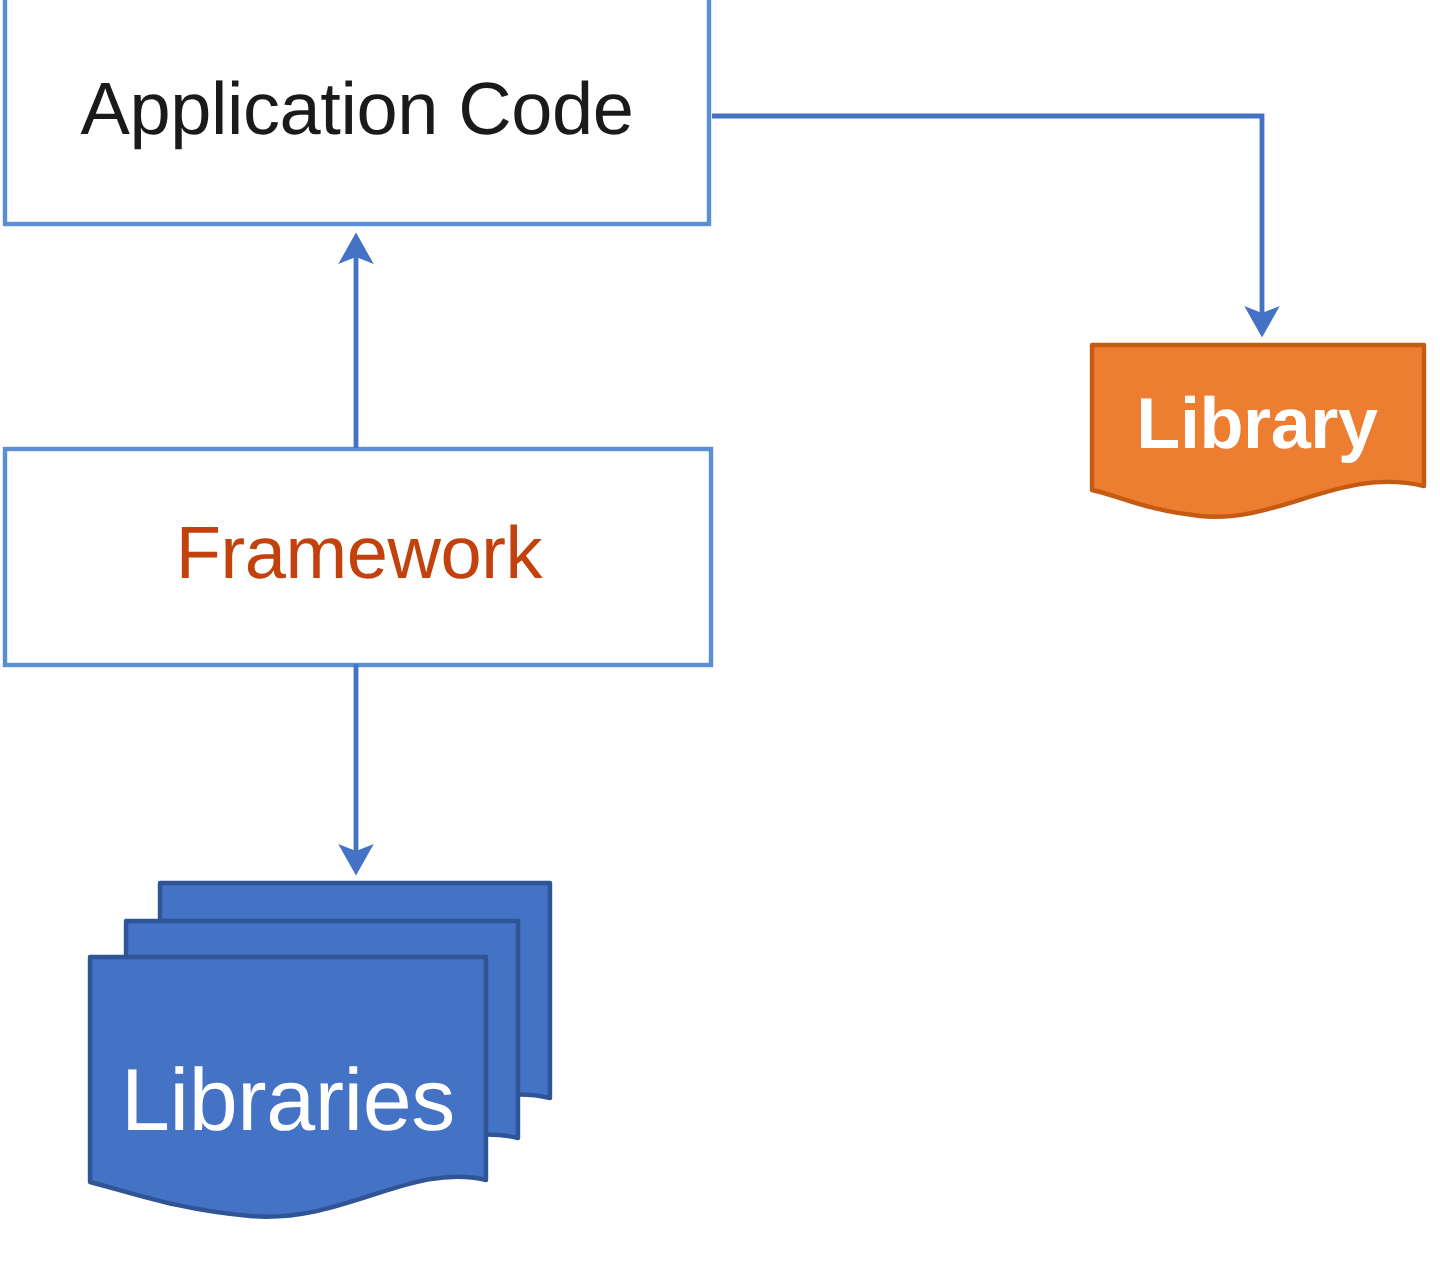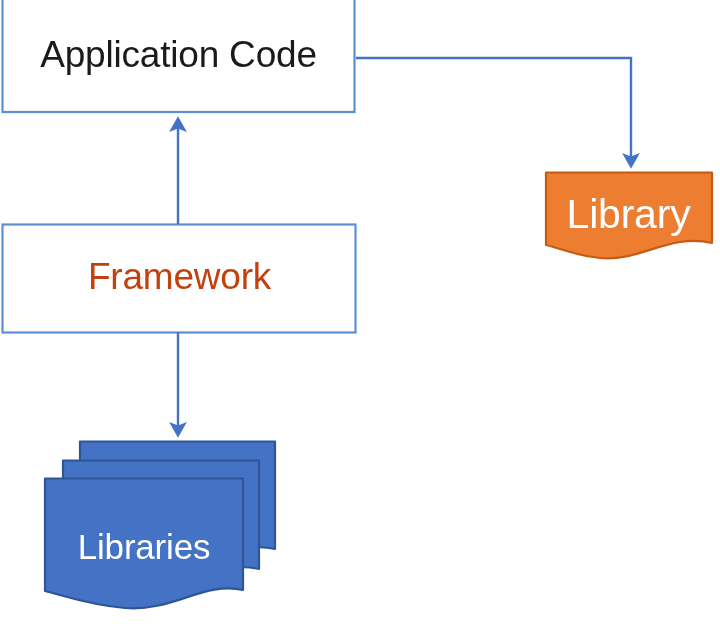--- a/index.html
+++ b/index.html
@@ -46,29 +46,30 @@
     top: 258px;
     width: 355px;
     font-size: 37px;
     color: #c2410c;
     letter-spacing: -0.2px;
   }
   .label-library {
     left: 545px;
     top: 194px;
     width: 167px;
-    font-size: 41px;
+    font-size: 36px;
     color: #ffffff;
     letter-spacing: -0.2px;
+    font-weight: bold;
   }
   .label-libraries {
     left: 45px;
     top: 529px;
     width: 198px;
-    font-size: 35px;
+    font-size: 44px;
     color: #ffffff;
     letter-spacing: -0.2px;
   }
 </style>
 </head>
 <body>
 
 <div id="diagram-root">
 
   <svg id="diagram-svg" viewBox="0 0 720 632" xmlns="http://www.w3.org/2000/svg">

